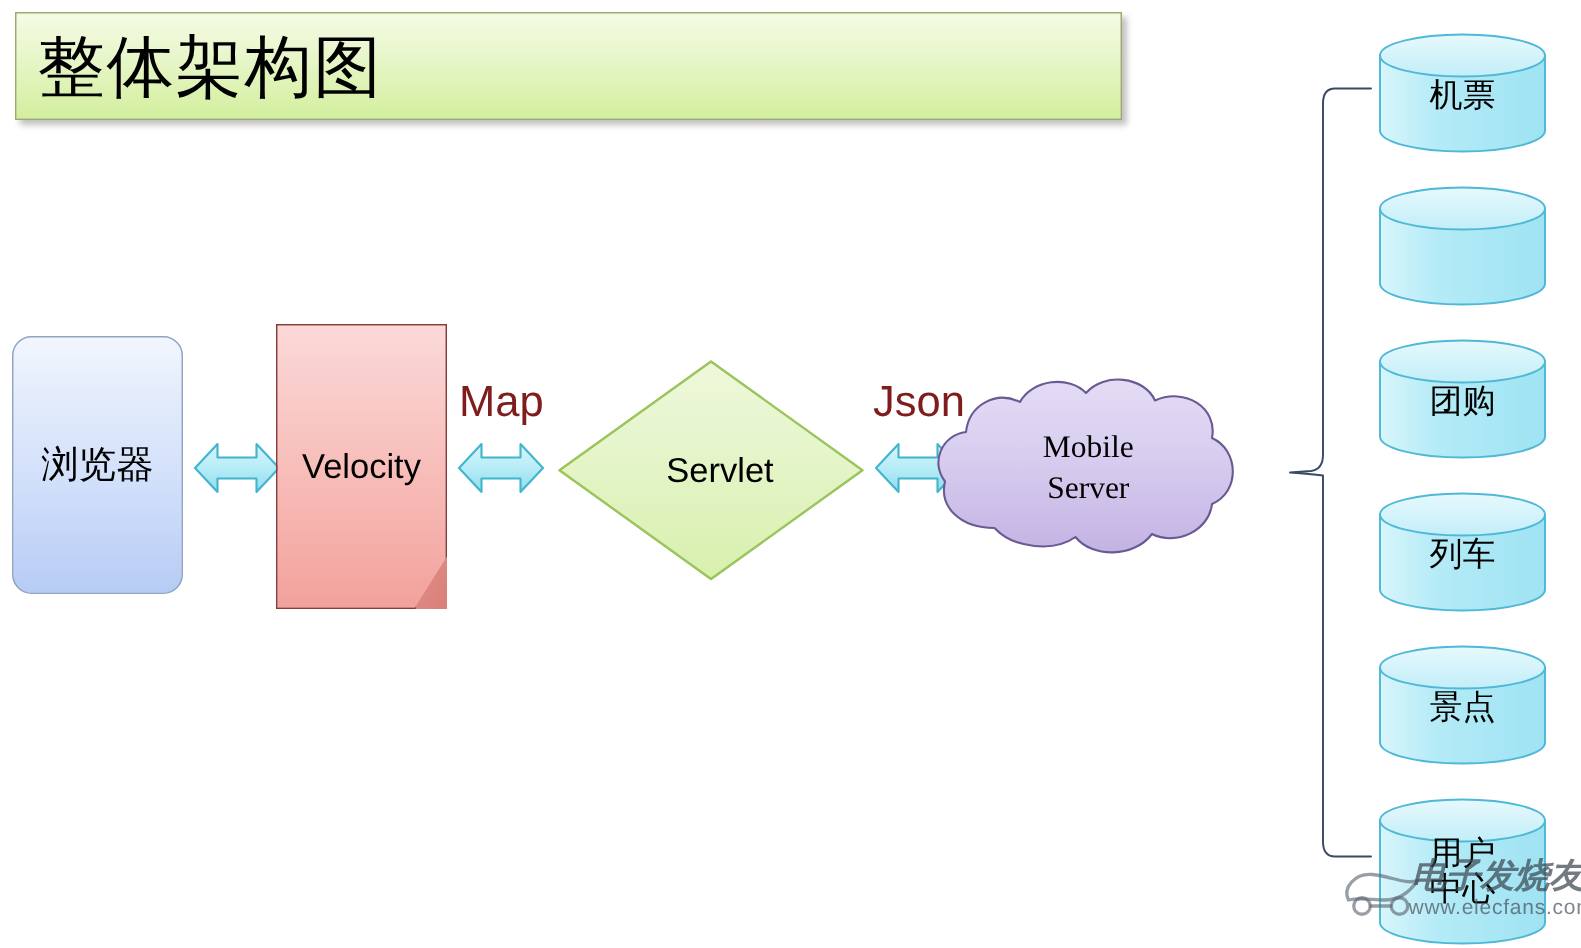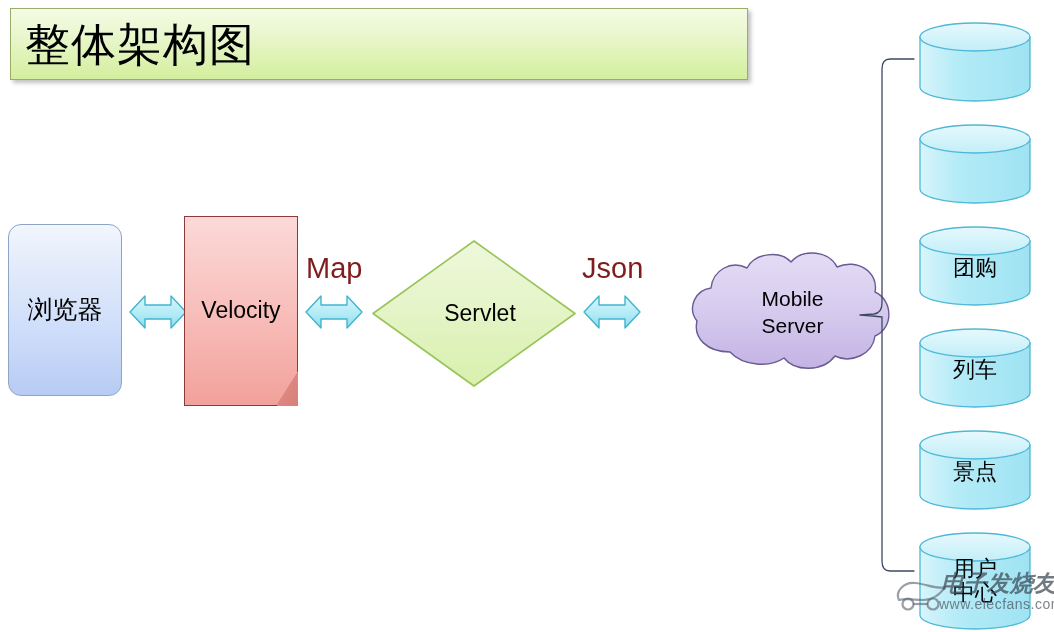--- a/index.html
+++ b/index.html
@@ -124,24 +124,25 @@
   #servlet-node .node-label {
     position: absolute;
     left: 12px; right: 0; top: 50%;
     transform: translateY(-50%);
     font-size: 23px;
   }
 
   
   #cloud-node {
     position: absolute;
-    left: 685px;
+    left: 618px;
     top: 248px;
     width: 215px;
     height: 128px;
+    font-family: Liberation Serif, serif;
   }
   #cloud-node svg { position: absolute; inset: 0; }
   #cloud-node .node-label {
     position: absolute;
     left: 0; right: 0; top: 50%;
     transform: translateY(-50%);
     font-size: 21px;
     line-height: 1.3;
   }
 
@@ -318,20 +319,21 @@
         <stop offset="100%" stop-color="#9fe3f3"></stop>
       </linearGradient>
       <linearGradient id="dbCapGrad" x1="0" y1="0" x2="0" y2="1">
         <stop offset="0%" stop-color="#e6f9fd"></stop>
         <stop offset="100%" stop-color="#c3eef8"></stop>
       </linearGradient>
     </defs>
     <path d="M2,15 L2,65 A55,14 0 0 0 112,65 L112,15 Z" fill="url(#dbGrad)" stroke="#4fb8d6" stroke-width="1.3"></path>
     <ellipse cx="57" cy="15" rx="55" ry="14" fill="url(#dbCapGrad)" stroke="#4fb8d6" stroke-width="1.3"></ellipse>
   </svg>
+  <div class="node-label">机票</div>
 </div>
 
 <div class="db-node" style="top:124px">
   <svg viewBox="0 0 114 80" preserveAspectRatio="none" aria-hidden="true">
     <path d="M2,15 L2,65 A55,14 0 0 0 112,65 L112,15 Z" fill="url(#dbGrad)" stroke="#4fb8d6" stroke-width="1.3"></path>
     <ellipse cx="57" cy="15" rx="55" ry="14" fill="url(#dbCapGrad)" stroke="#4fb8d6" stroke-width="1.3"></ellipse>
   </svg>
 </div>
 
 <div class="db-node" style="top:226px">

